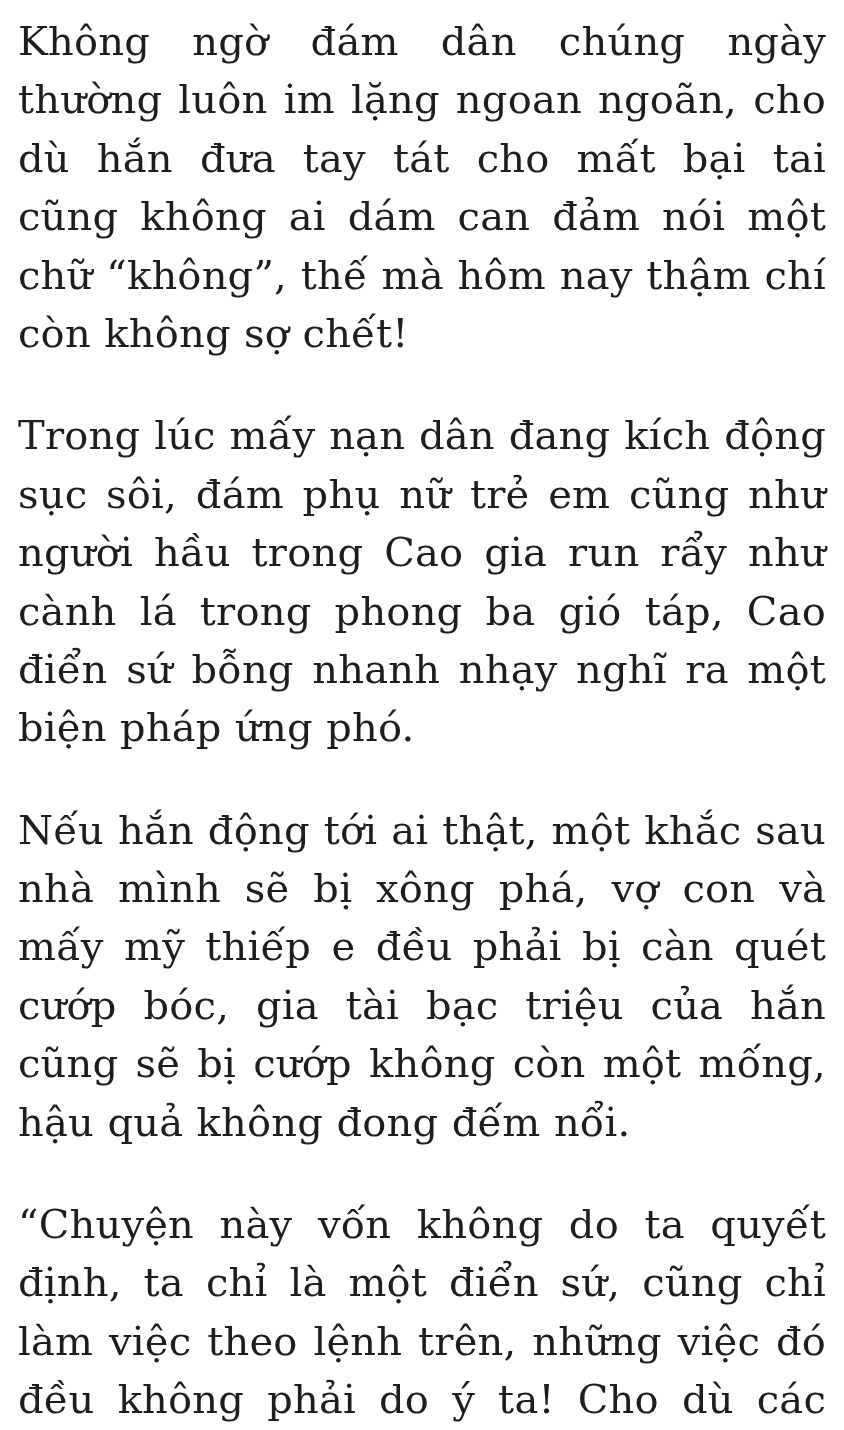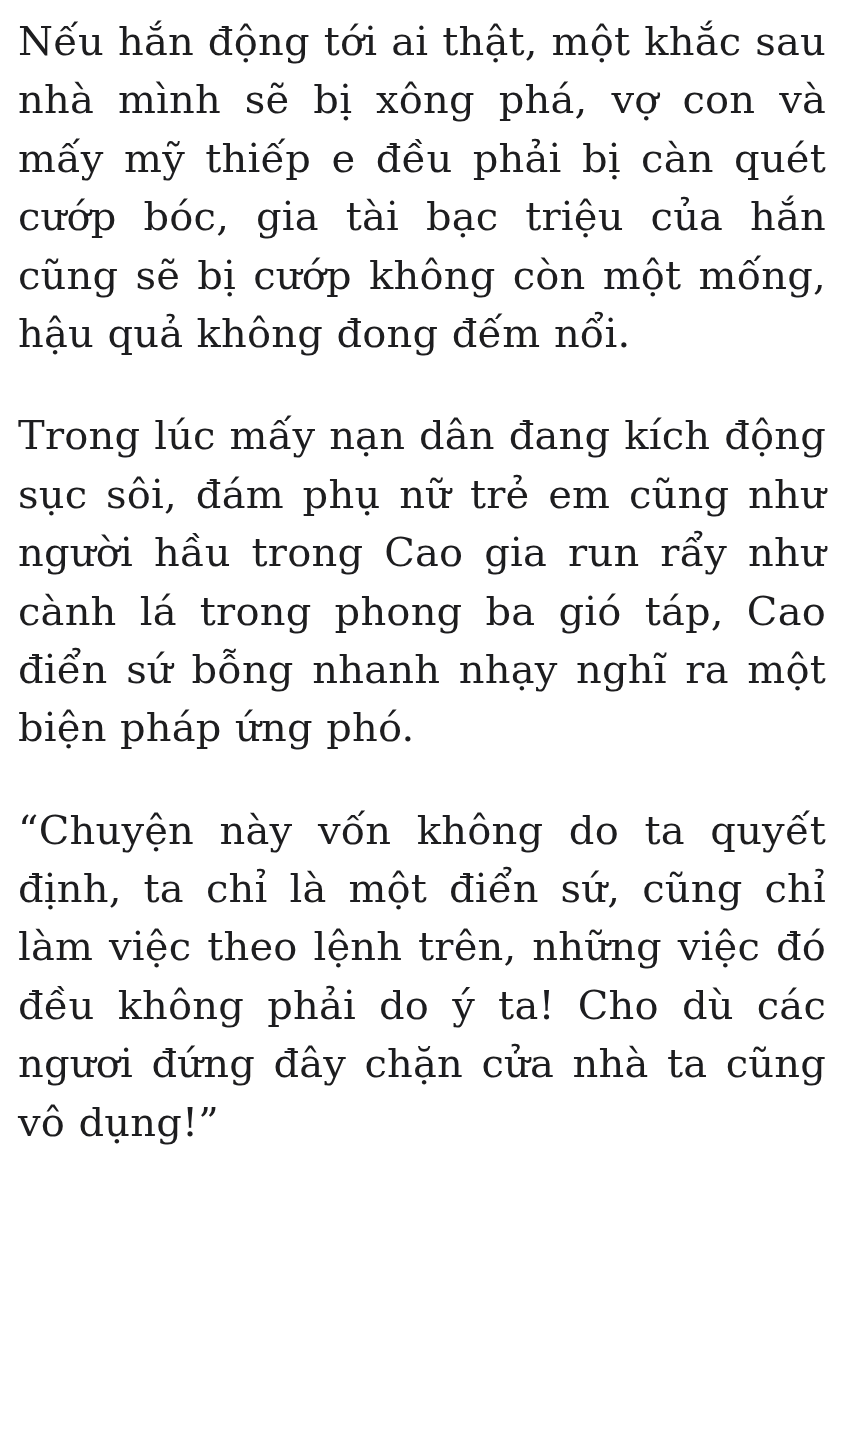--- a/index.html
+++ b/index.html
@@ -29,16 +29,17 @@
     word-spacing: 0.5px;
   }
   .para:last-child {
     margin-bottom: 0;
   }
 </style>
 </head>
 <body>
 
 <div class="reader">
+  <p class="para">Không ngờ đám dân chúng ngày thường luôn im lặng ngoan ngoãn, cho dù hắn đưa tay tát cho mất bại tai cũng không ai dám can đảm nói một chữ “không”, thế mà hôm nay thậm chí còn không sợ chết!</p>
+  <p class="para">Trong lúc mấy nạn dân đang kích động sục sôi, đám phụ nữ trẻ em cũng như người hầu trong Cao gia run rẩy như cành lá trong phong ba gió táp, Cao điển sứ bỗng nhanh nhạy nghĩ ra một biện pháp ứng phó.</p>
   <p class="para">Nếu hắn động tới ai thật, một khắc sau nhà mình sẽ bị xông phá, vợ con và mấy mỹ thiếp e đều phải bị càn quét cướp bóc, gia tài bạc triệu của hắn cũng sẽ bị cướp không còn một mống, hậu quả không đong đếm nổi.</p>
-  <p class="para">Trong lúc mấy nạn dân đang kích động sục sôi, đám phụ nữ trẻ em cũng như người hầu trong Cao gia run rẩy như cành lá trong phong ba gió táp, Cao điển sứ bỗng nhanh nhạy nghĩ ra một biện pháp ứng phó.</p>
   <p class="para">“Chuyện này vốn không do ta quyết định, ta chỉ là một điển sứ, cũng chỉ làm việc theo lệnh trên, những việc đó đều không phải do ý ta! Cho dù các ngươi đứng đây chặn cửa nhà ta cũng vô dụng!”</p>
 </div>
 
 </body></html>

